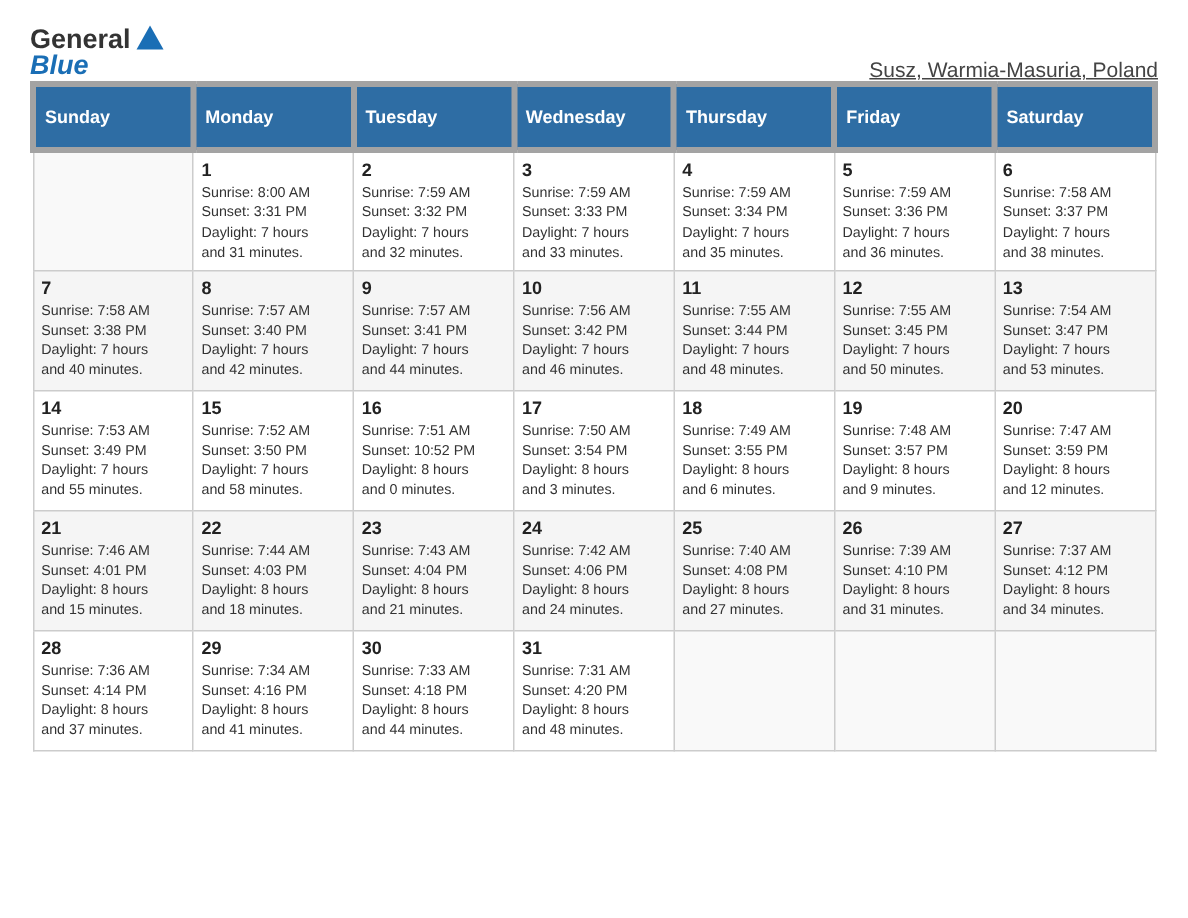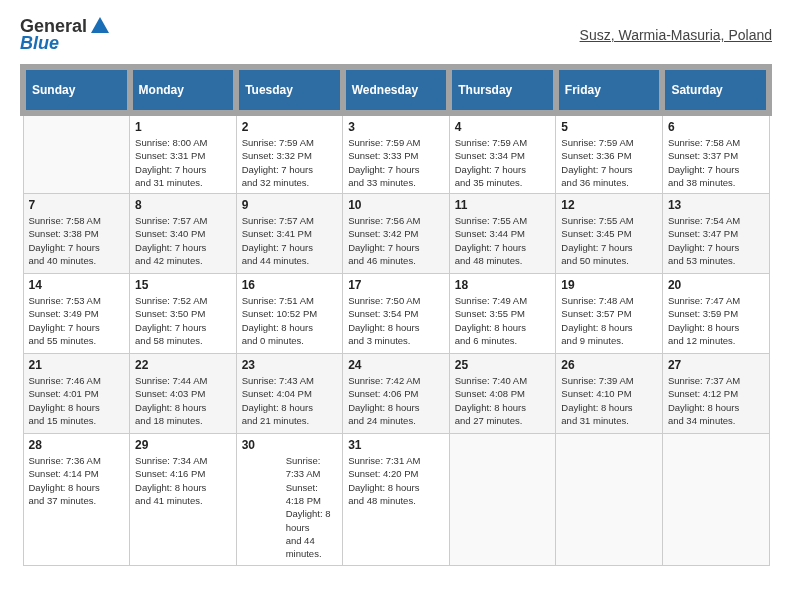--- a/index.html
+++ b/index.html
@@ -11,22 +11,22 @@
       overflow: hidden;
     }
     .page {
       width: 792px;
       height: 612px;
       padding: 16px 20px 10px 20px;
     }
     .header {
       display: flex;
       justify-content: space-between;
-      align-items: center;
-      margin-bottom: 10px;
+      align-items: flex-end;
+      margin-bottom: 0;
     }
     .title-block {
       text-align: right;
     }
     .month-title {
       font-size: 32px;
       color: #222;
       font-weight: normal;
     }
     .subtitle {
@@ -39,21 +39,21 @@
       border-collapse: collapse;
       table-layout: fixed;
     }
     thead tr th {
       background-color: #2e6da4;
       color: #fff;
       font-size: 12px;
       font-weight: bold;
       padding: 13px 6px;
       text-align: left;
-      border: 6px solid #a3a3a3;
+      border: 4px solid #a3a3a3;
     }
     tbody tr td {
       border: 1px solid #ccc;
       vertical-align: top;
       padding: 4px 5px;
       font-size: 10px;
       color: #333;
       background: #fff;
       height: 80px;
     }
@@ -324,21 +324,21 @@
           </td>
           <td>
             <div class="day-number">29</div>
             <div class="day-info" style="white-space: pre-line;">Sunrise: 7:34 AM
 Sunset: 4:16 PM
 Daylight: 8 hours
 and 41 minutes.</div>
           </td>
           <td>
             <div class="day-number">30</div>
-            <div class="day-info" style="white-space: pre-line; margin-left: 44px;">Sunrise: 7:33 AM
+            <div class="day-info" style="white-space: pre-line;">Sunrise: 7:33 AM
 Sunset: 4:18 PM
 Daylight: 8 hours
 and 44 minutes.</div>
           </td>
           <td>
             <div class="day-number">31</div>
             <div class="day-info" style="white-space: pre-line;">Sunrise: 7:31 AM
 Sunset: 4:20 PM
 Daylight: 8 hours
 and 48 minutes.</div>

